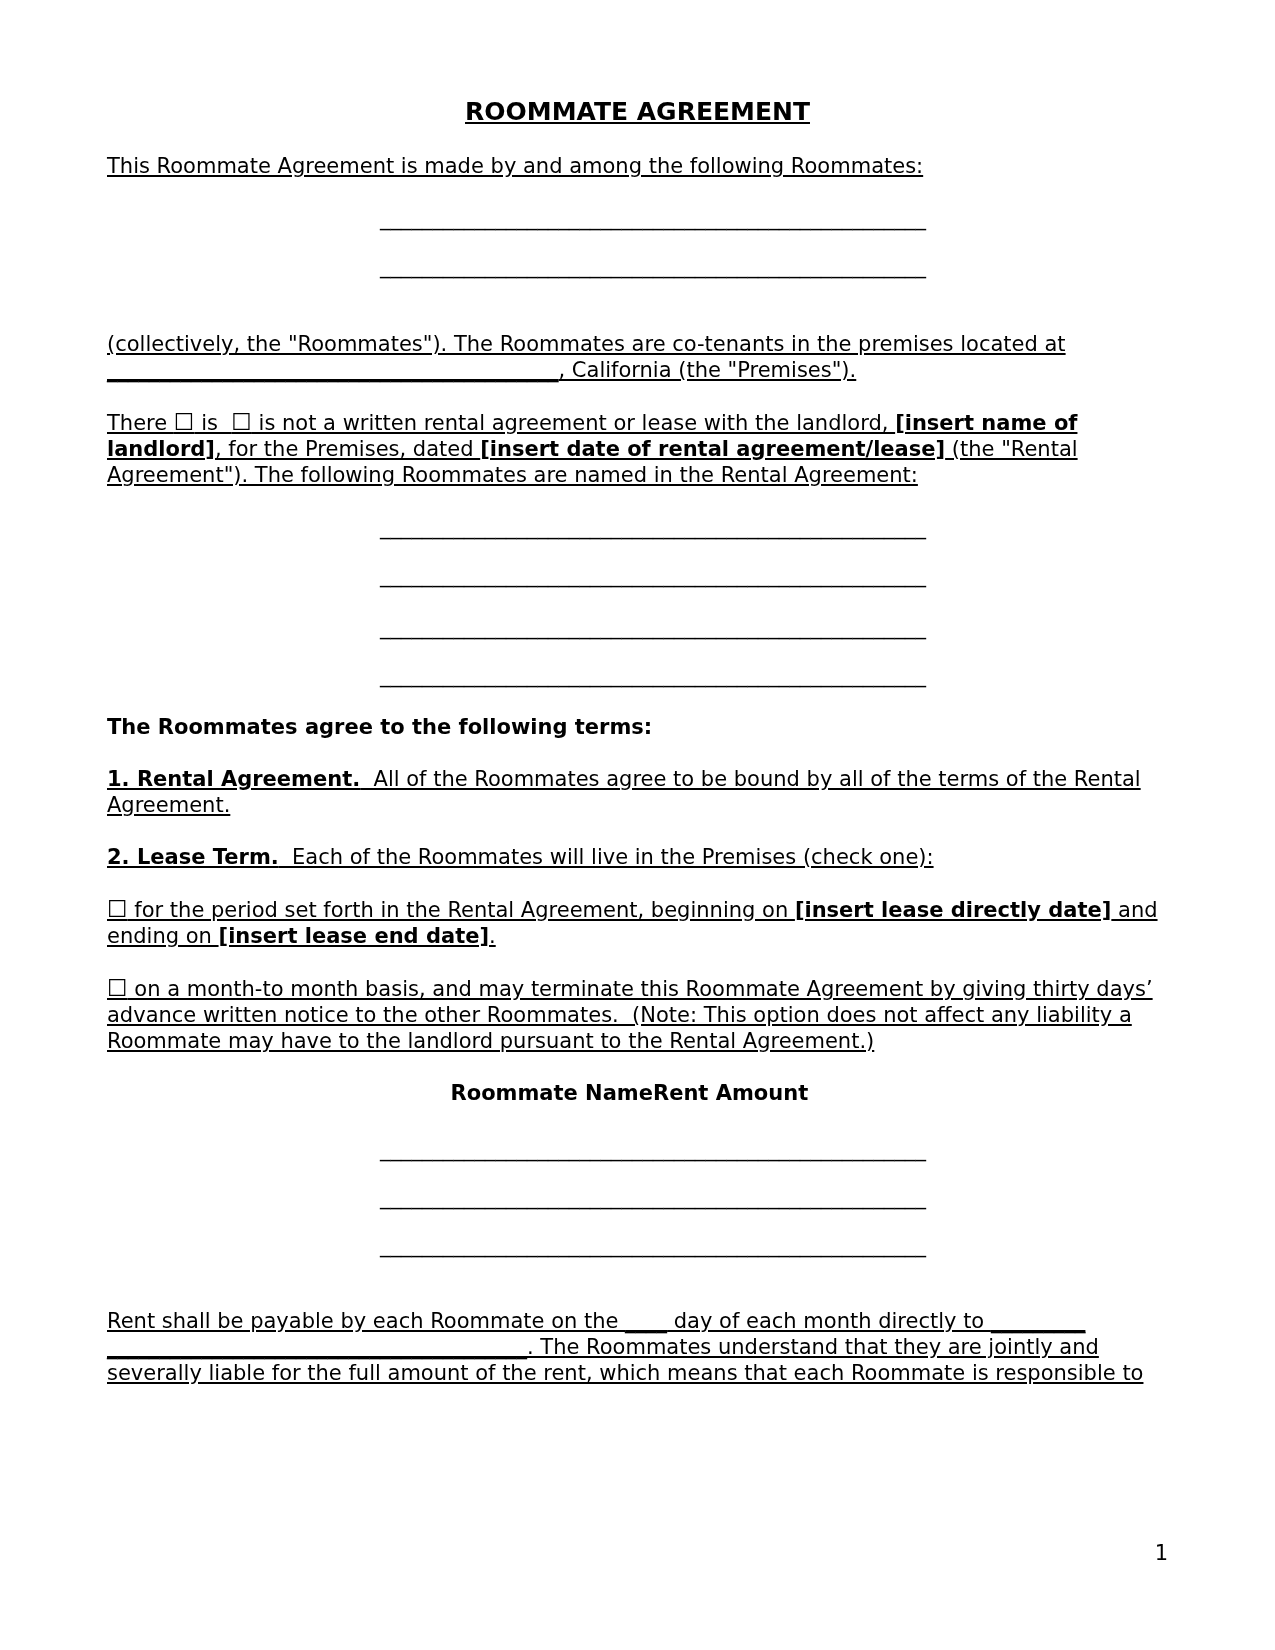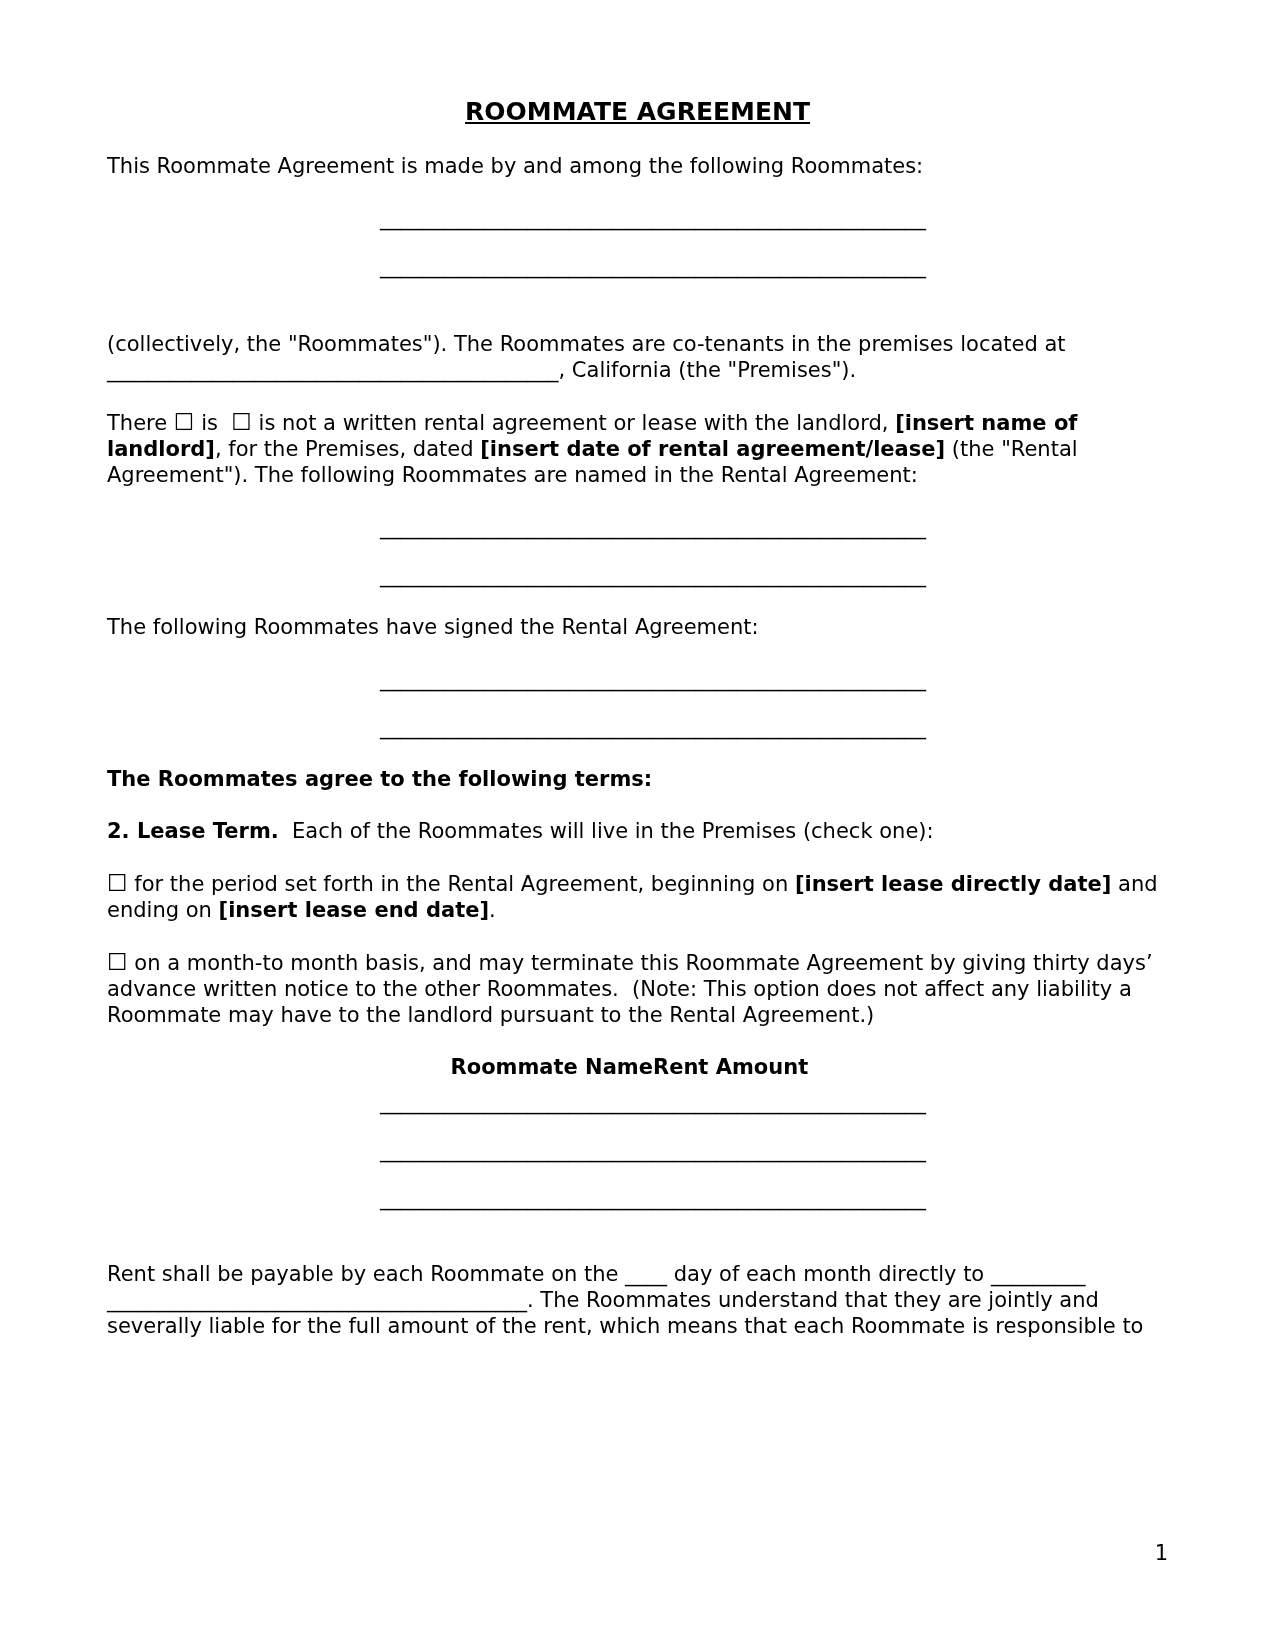--- a/index.html
+++ b/index.html
@@ -17,33 +17,33 @@
     overflow: hidden;
   }
   .doc-title {
     font-size: 25px;
     line-height: 31px;
     font-weight: bold;
     text-align: center;
     text-decoration: underline;
     margin: 0 0 26px 0;
   }
-  .para { margin: 16px 0 26px 0; }
+  .para { margin: 16px 0 26px 0; text-decoration: underline; }
   .bold { font-weight: bold; }
   .heading { font-weight: bold; margin: 16px 0 26px 0; }
   .checkbox { font-size: 23px; line-height: 26px; }
   .blank { white-space: normal; letter-spacing: 0; }
   .blank-group { margin: 0 0 26px 0; }
   .blank-group.wide-after { margin-bottom: 52px; }
   .blank-row { display: flex; padding-left: 78px; margin-bottom: 22px; }
   .blank-row:last-child { margin-bottom: 22px; }
   .blank-row .cell { width: 468px; flex: none; text-align: right; }
   .blank-row .cell:last-child { width: auto; flex: none; }
   .rent-table { margin: 0 0 50px 0; }
-  .rent-table .header-row { margin-bottom: 9px; }
+  .rent-table .header-row { margin-bottom: 30px; }
   .page-number {
     position: absolute;
     top: 1540px;
     right: 107px;
     font-size: 21px;
     line-height: 26px;
   }
 </style>
 </head>
 <body>
@@ -73,35 +73,35 @@
     <div class="blank-row">
       <span class="cell"><span class="blank">__________________________</span></span>
       <span class="cell"><span class="blank">__________________________</span></span>
     </div>
     <div class="blank-row">
       <span class="cell"><span class="blank">__________________________</span></span>
       <span class="cell"><span class="blank">__________________________</span></span>
     </div>
   </div>
 
-  <p class="para">The following Roommates have signed the Rental Agreement:</p>
 
   <div class="blank-group">
     <div class="blank-row">
       <span class="cell"><span class="blank">__________________________</span></span>
       <span class="cell"><span class="blank">__________________________</span></span>
     </div>
     <div class="blank-row">
       <span class="cell"><span class="blank">__________________________</span></span>
       <span class="cell"><span class="blank">__________________________</span></span>
     </div>
   </div>
 
   <p class="heading">The Roommates agree to the following terms:</p>
 
+  <p class="para"><span class="bold">1. Rental Agreement.</span><span>&nbsp; All of the Roommates agree to be bound by all of the terms of the Rental Agreement.</span></p>
 
   <p class="para"><span class="bold">2. Lease Term.</span><span>&nbsp; Each of the Roommates will live in the Premises (check one):</span></p>
 
   <p class="para"><span class="checkbox">☐</span><span> for the period set forth in the Rental Agreement, beginning on </span><span class="bold">[insert lease directly date]</span><span> and ending on </span><span class="bold">[insert lease end date]</span><span>.</span></p>
 
   <p class="para"><span class="checkbox">☐</span><span> on a month-to month basis, and may terminate this Roommate Agreement by giving thirty days’ advance written notice to the other Roommates.&nbsp; (Note: This option does not affect any liability a Roommate may have to the landlord pursuant to the Rental Agreement.)</span></p>
 
 
   <div class="rent-table">
     <div class="blank-row header-row">

